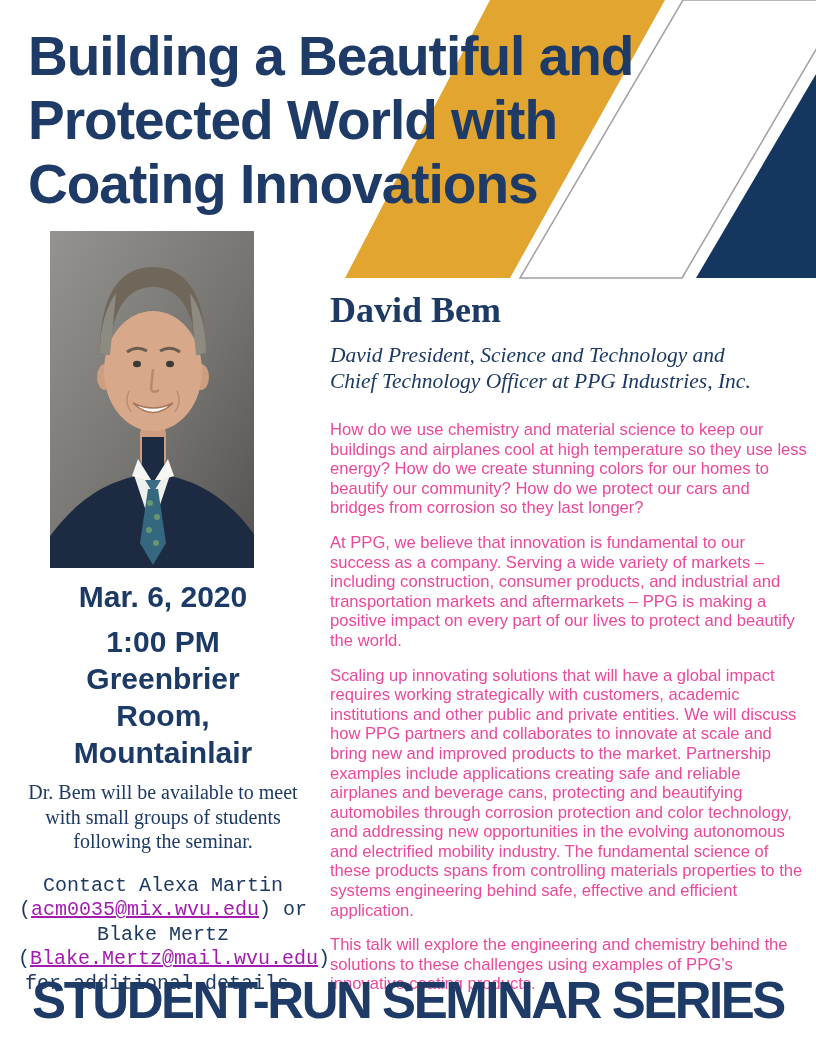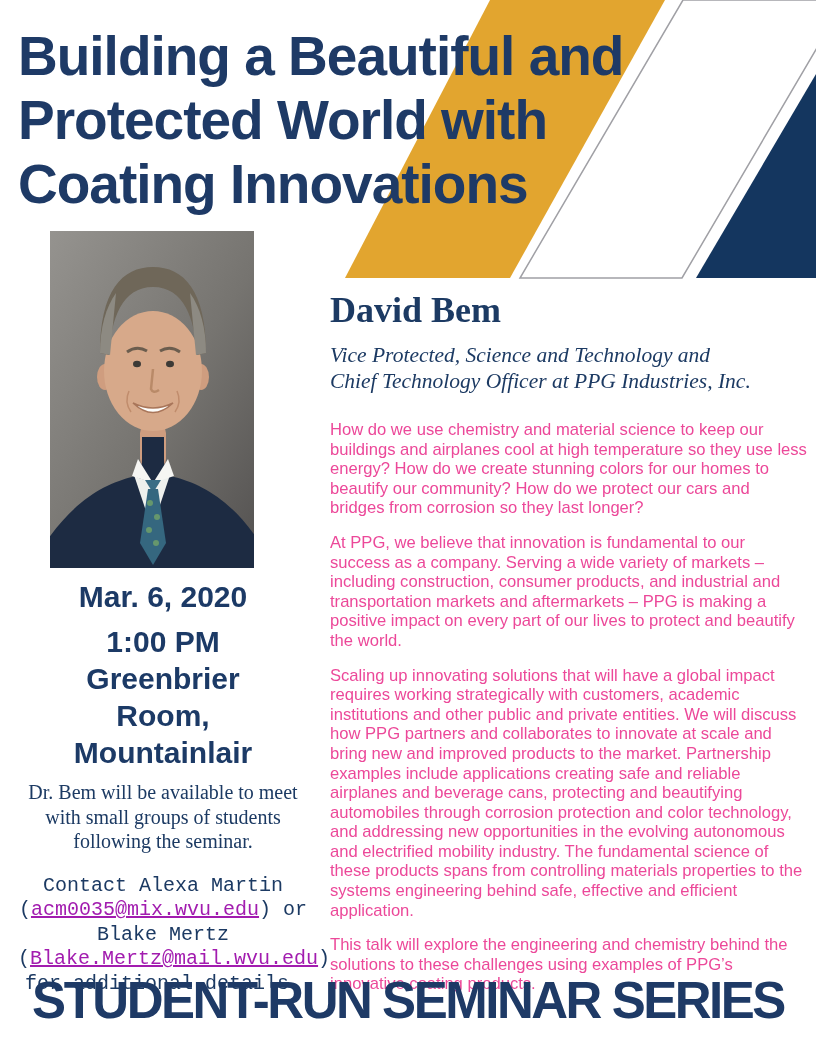--- a/index.html
+++ b/index.html
@@ -6,21 +6,21 @@
   .page {
     position:relative; width:816px; height:1056px; margin:0 auto;
     background:#ffffff; overflow:hidden;
     font-family:"Liberation Sans", sans-serif;
   }
   
   .deco-svg { position:absolute; top:0; left:0; z-index:1; }
 
   
   .title {
-    position:absolute; left:18px; top:24px; z-index:2;
+    position:absolute; left:28px; top:24px; z-index:2;
     color:#1e3a66; font-weight:bold; font-size:55px; line-height:64px;
     letter-spacing:-1px;
   }
 
   
   .photo {
     position:absolute; left:50px; top:231px; width:204px; height:337px; z-index:2;
   }
 
   
@@ -118,21 +118,21 @@
     <ellipse cx="120" cy="133" rx="4" ry="3.2" fill="#3c3a36"></ellipse>
     <path d="M103,138 L101,158 Q103,163 109,159" stroke="#b98a68" stroke-width="2.5" fill="none"></path>
     <path d="M83,172 Q103,191 123,172 Q103,182 83,172 Z" fill="#fdfdfb" stroke="#a9765a" stroke-width="1.5"></path>
     <path d="M79,160 Q74,171 81,181" stroke="#c08c6c" stroke-width="1.5" fill="none"></path>
     <path d="M127,160 Q132,171 125,181" stroke="#c08c6c" stroke-width="1.5" fill="none"></path>
   </svg>
 
   <div class="right-col">
     <div class="speaker-name">David Bem</div>
     <div class="speaker-title">
-      <div>Vice Protected, Science and Technology and</div>
+      <div>David President, Science and Technology and</div>
       <div>Chief Technology Officer at PPG Industries, Inc.</div>
     </div>
     <div class="abstract">
       <p>How do we use chemistry and material science to keep our buildings and airplanes cool at high temperature so they use less energy? How do we create stunning colors for our homes to beautify our community? How do we protect our cars and bridges from corrosion so they last longer?</p>
       <p>At PPG, we believe that innovation is fundamental to our success as a company. Serving a wide variety of markets – including construction, consumer products, and industrial and transportation markets and aftermarkets – PPG is making a positive impact on every part of our lives to protect and beautify the world.</p>
       <p>Scaling up innovating solutions that will have a global impact requires working strategically with customers, academic institutions and other public and private entities. We will discuss how PPG partners and collaborates to innovate at scale and bring new and improved products to the market. Partnership examples include applications creating safe and reliable airplanes and beverage cans, protecting and beautifying automobiles through corrosion protection and color technology, and addressing new opportunities in the evolving autonomous and electrified mobility industry. The fundamental science of these products spans from controlling materials properties to the systems engineering behind safe, effective and efficient application.</p>
       <p>This talk will explore the engineering and chemistry behind the solutions to these challenges using examples of PPG’s innovative coating products.</p>
     </div>
   </div>
 

